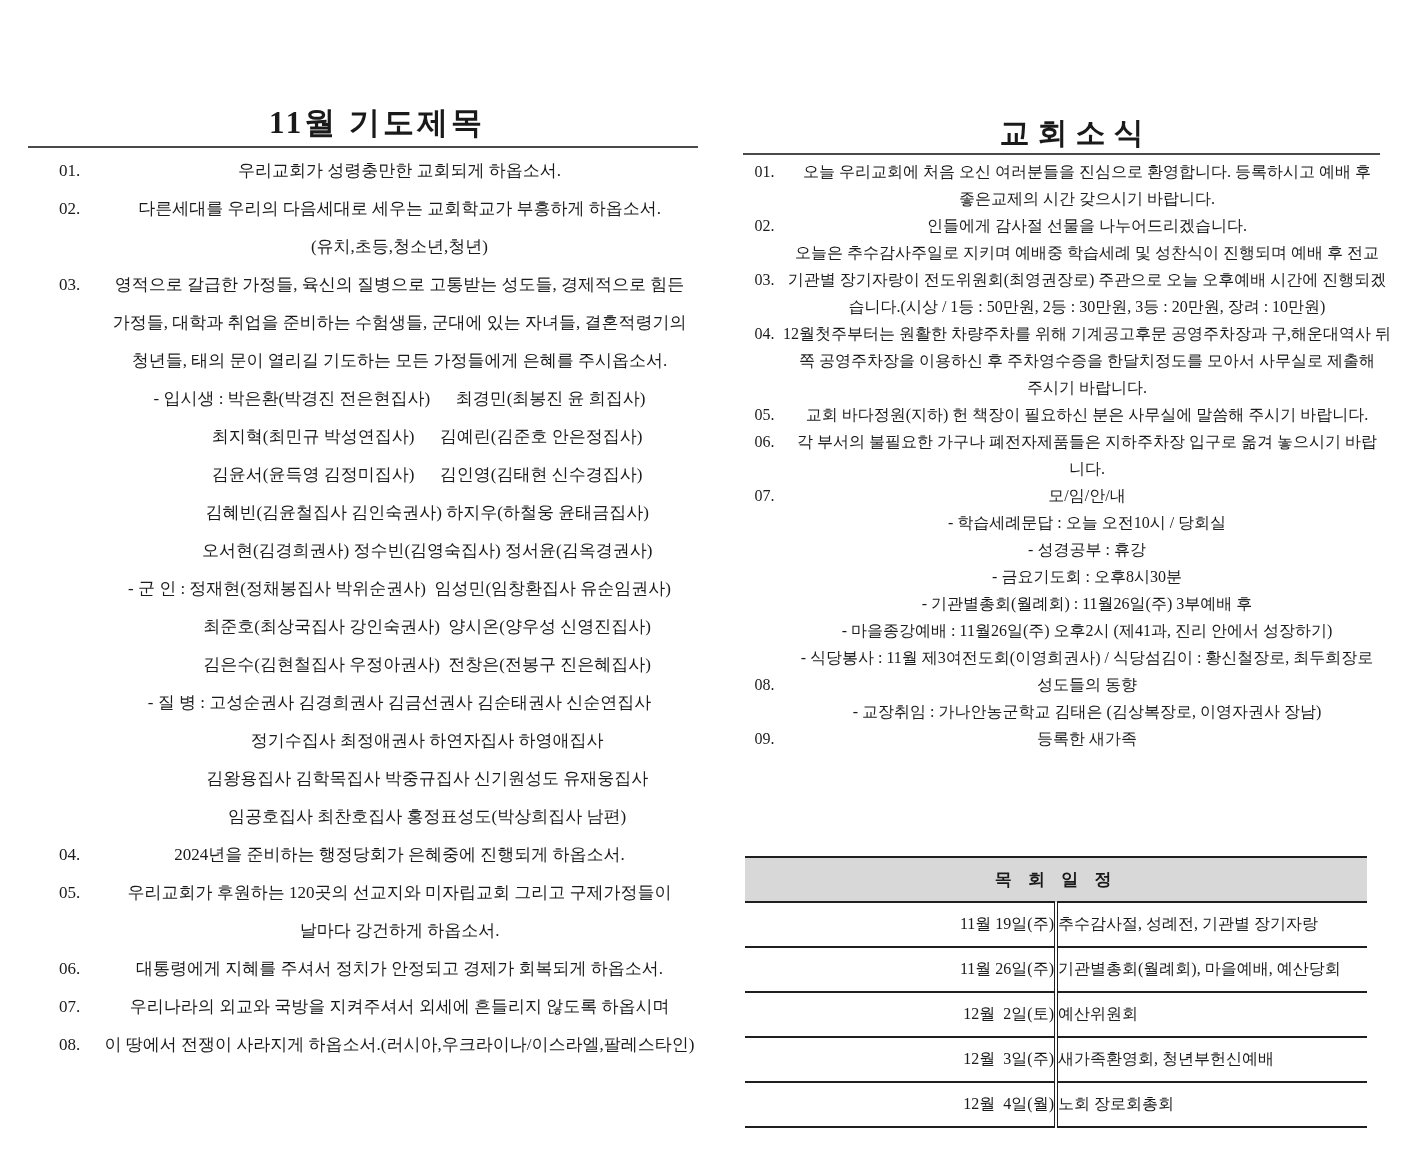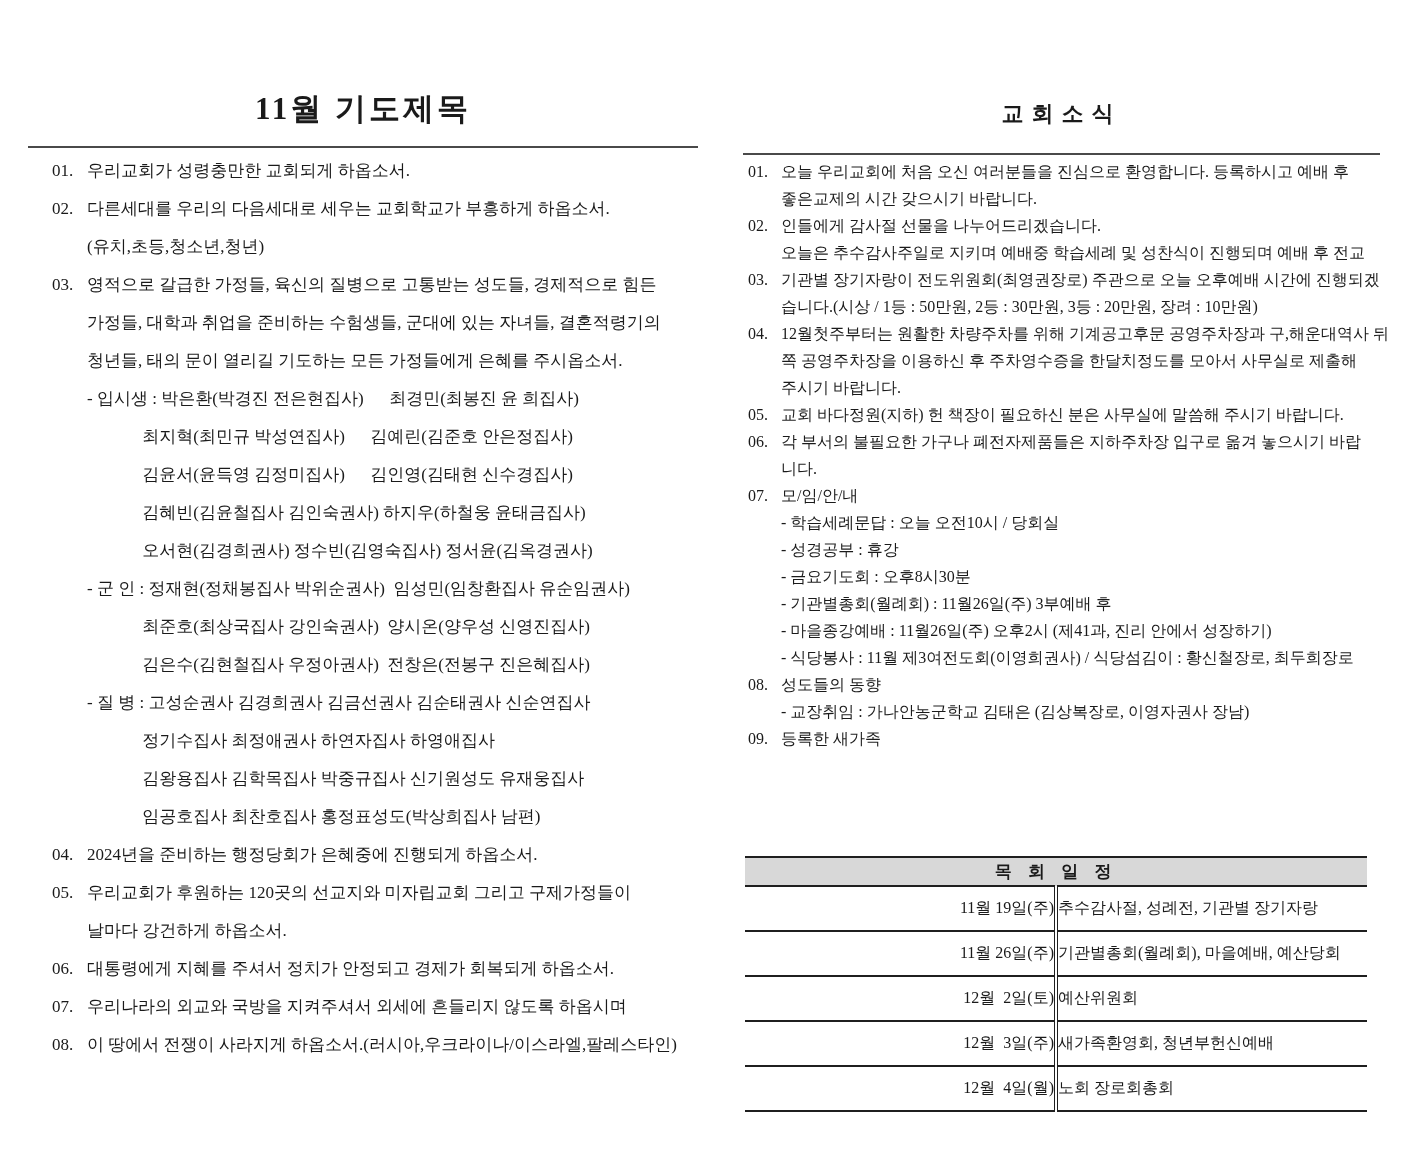--- a/index.html
+++ b/index.html
@@ -3,49 +3,49 @@
 <meta charset="utf-8">
 <style>
   html,body{margin:0;padding:0;}
   body{
     width:1417px;height:1156px;position:relative;background:#ffffff;
     font-family:"Liberation Serif","DejaVu Serif",serif;
     color:var(--text,#1a1a1a);
     overflow:hidden;
   }
   .col-title{
-    position:absolute;margin:0;text-align:center;font-weight:bold;
+    position:absolute;margin:14px;text-align:center;font-weight:bold;
   }
   .left-title{left:28px;top:88px;width:670px;font-size:31px;letter-spacing:3px;}
-  .right-title{left:743px;top:99px;width:637px;font-size:22px;letter-spacing:8px;}
+  .right-title{left:743px;top:99px;width:637px;font-size:30px;letter-spacing:8px;}
   .rule{position:absolute;height:0;border-top:2px solid var(--rule,#4a4a4a);}
   .left-rule{left:28px;top:146px;width:670px;}
   .right-rule{left:743px;top:153px;width:637px;}
 
-  .items{position:absolute;}
+  .items{position:absolute;text-align:center;}
   .left-items{left:52px;top:152px;width:660px;font-size:17px;}
   .right-items{left:748px;top:158px;width:645px;font-size:16px;}
 
   .item{display:flex;align-items:flex-start;}
   .no{flex:none;}
   .left-items .no{width:35px;line-height:38px;}
   .right-items .no{width:33px;line-height:27px;}
   .lines{flex:1;min-width:0;}
   .left-items .line{line-height:38px;white-space:pre;}
   .right-items .line{line-height:27px;white-space:pre;}
 
   table.schedule{
     position:absolute;left:745px;top:856px;width:622px;
     border-collapse:collapse;table-layout:fixed;font-size:16px;
   }
   table.schedule th{
     background:var(--thbg,#d8d8d8);
     border-top:2px solid var(--tborder,#1f1f1f);
     border-bottom:2px solid var(--tborder,#1f1f1f);
-    font-weight:bold;font-size:17px;letter-spacing:6px;height:27px;padding:0;
+    font-weight:bold;font-size:17px;letter-spacing:6px;height:27px;padding:8px;
   }
   table.schedule td{
     border-bottom:2px solid var(--tborder,#1f1f1f);
     height:43px;vertical-align:middle;padding:0;
   }
   td.date{width:138px;text-align:right;white-space:pre;}
   td.event{border-left:4px double var(--tborder,#1f1f1f);padding-left:18px;}
 </style>
 </head>
 <body style="background: rgb(255, 255, 255);">

